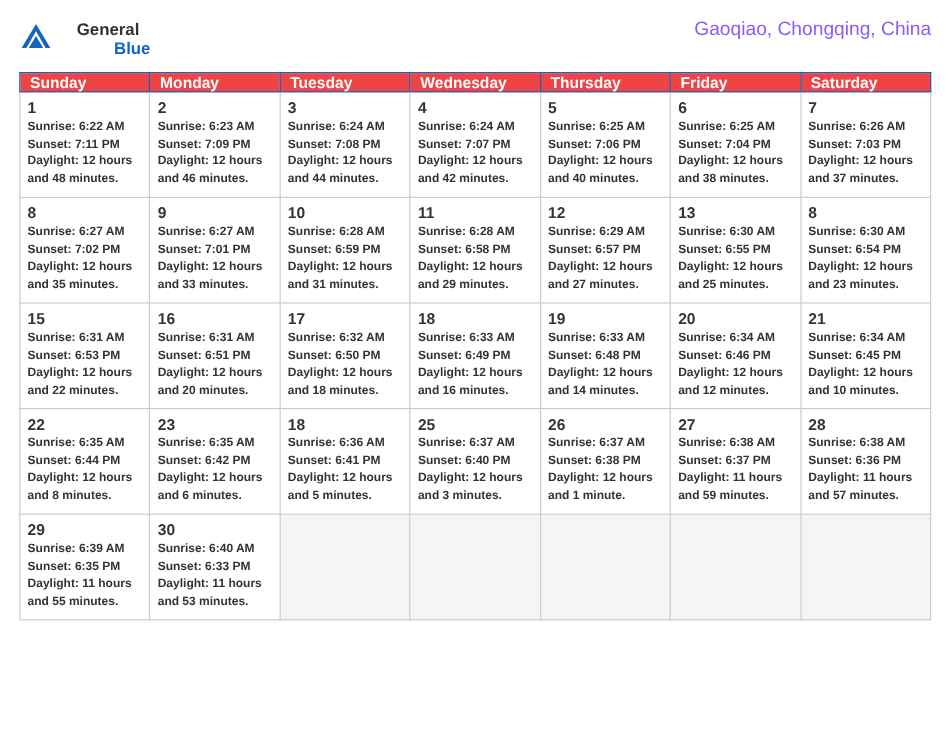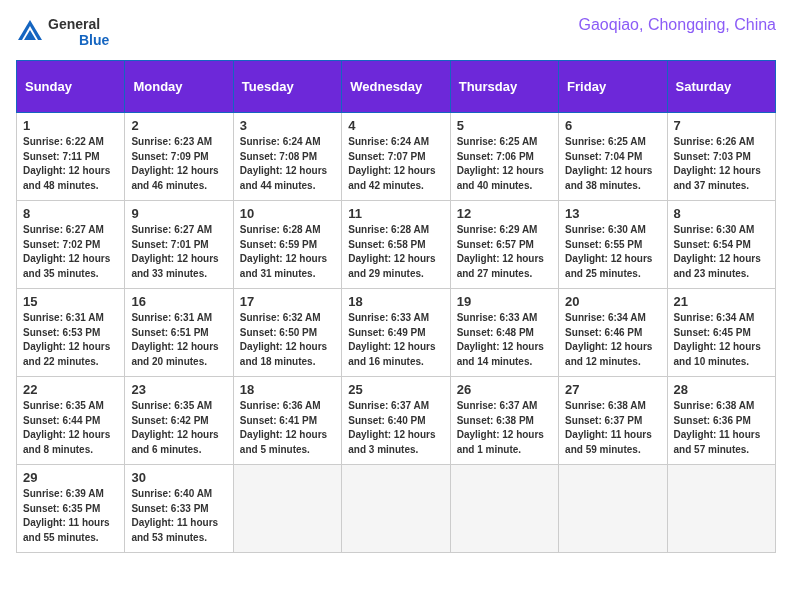--- a/index.html
+++ b/index.html
@@ -12,21 +12,21 @@
     }
     .header {
       display: flex;
       justify-content: space-between;
       align-items: flex-start;
       margin-bottom: 12px;
     }
     .logo {
       display: flex;
       align-items: center;
-      gap: 4px;
+      gap: 20px;
     }
     .logo-icon {
       width: 28px;
       height: 28px;
     }
     .title-block {
       text-align: right;
     }
     .month-title {
       font-size: 32px;
@@ -35,25 +35,25 @@
     }
     .location {
       font-size: 16px;
       color: #8b5cf6;
     }
     .calendar {
       width: 100%;
       border-collapse: collapse;
     }
     .calendar th {
-      background: #6d28d9;
+      background: #ef4444;
       color: #fff;
       font-size: 13px;
       font-weight: bold;
-      padding: 18px 8px;
+      padding: 0 8px;
       text-align: left;
       border: 1px solid #1565c0;
     }
     .calendar td {
       width: calc(100% / 7);
       vertical-align: top;
       border: 1px solid #ccc;
       padding: 5px 6px;
       font-size: 10.5px;
       color: #333;

